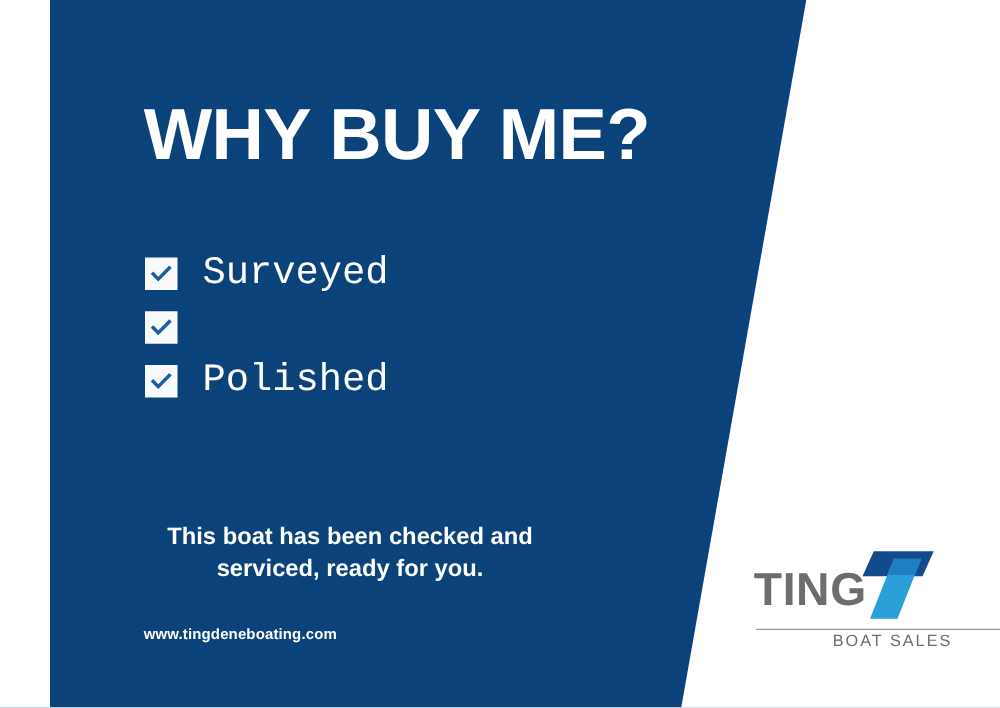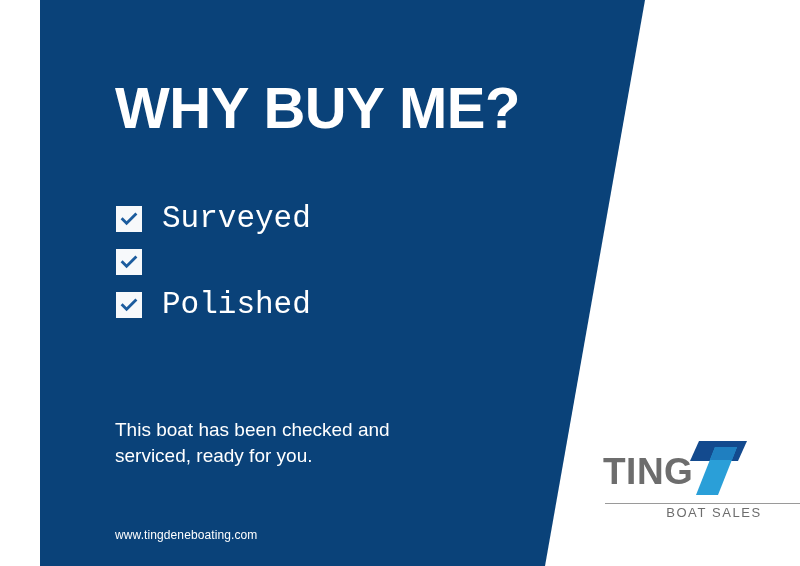--- a/index.html
+++ b/index.html
@@ -74,30 +74,31 @@
     white-space: nowrap;
     font-family: Liberation Mono, monospace;
   }
   #tagline {
     position: absolute;
     left: 75px;
     top: 417px;
     width: 330px;
     color: #ffffff;
     font-size: 19px;
-    font-weight: normal;
+    font-weight: bold;
     line-height: 1.35;
+    text-align: center;
   }
   #website-url {
     position: absolute;
     left: 75px;
-    top: 528px;
+    top: 500px;
     color: #ffffff;
     font-size: 12px;
-    font-weight: normal;
+    font-weight: bold;
     letter-spacing: 0.1px;
     white-space: nowrap;
     text-align: right;
   }
   
   #logo {
     position: absolute;
     left: 563px;
     top: 437px;
     width: 222px;

